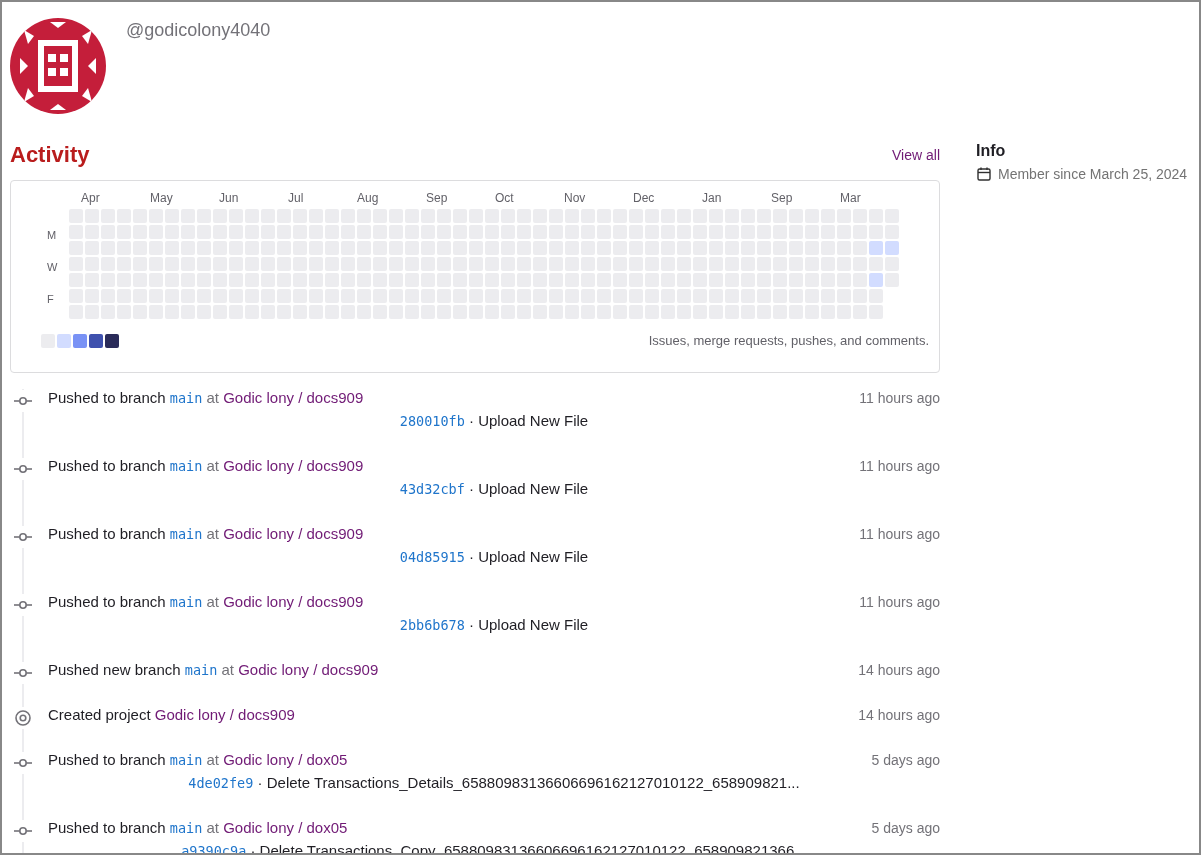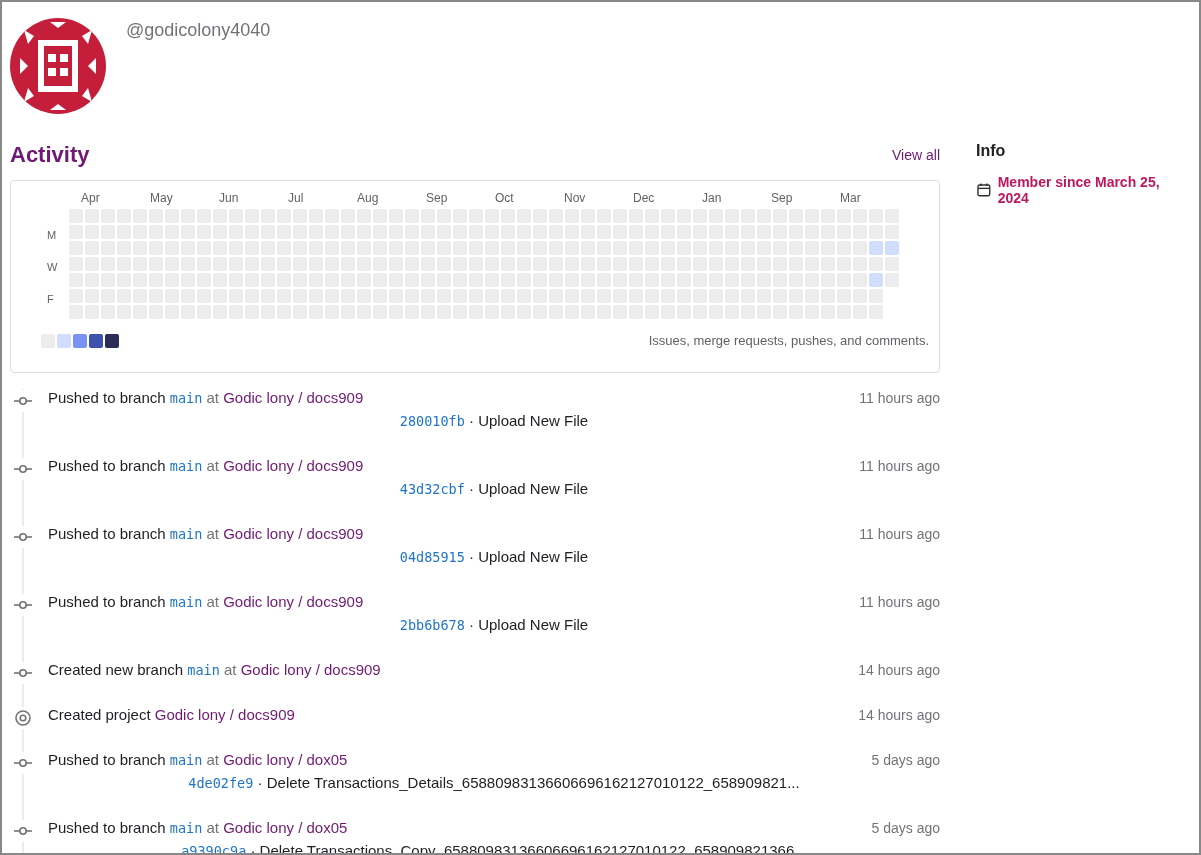--- a/index.html
+++ b/index.html
@@ -49,21 +49,21 @@
   .right-col { flex: 1; }
   .activity-header {
     display: flex;
     justify-content: space-between;
     align-items: center;
     margin-bottom: 12px;
   }
   .activity-title {
     font-size: 22px;
     font-weight: 700;
-    color: #701a75;
+    color: #b91c1c;
   }
   .link {
     color: #701a75;
     text-decoration: none;
     cursor: pointer;
   }
   .calendar-box {
     border: 1px solid #dcdcde;
     border-radius: 4px;
     padding: 10px 10px 24px 30px;
@@ -119,29 +119,28 @@
   }
   .legend .cell { width:14px; height:14px; }
   .legend-label {
     font-size: 13px;
     color: #626168;
   }
   .info-title {
     font-size: 16px;
     font-weight: 700;
     color: #1f1e24;
-    margin-bottom: 14px;
+    margin-bottom: 6px;
   }
   .info-row {
     display: flex;
     align-items: center;
     gap: 6px;
     font-size: 14px;
-    color: #be185d;
-    font-weight: bold;
+    color: #737373;
   }
   .calendar-icon {
     width: 16px; height: 16px;
     display:inline-flex; align-items:center; justify-content:center;
   }
   .timeline {
     position: relative;
     margin-left: 2px;
   }
   .timeline::before {
@@ -795,21 +794,21 @@
           </div>
           <div class="event">
             <div class="event-icon">
               <svg viewBox="0 0 20 20">
                 <circle cx="10" cy="10" r="3.2" fill="none" stroke="#737278" stroke-width="1.6"></circle>
                 <line x1="1" y1="10" x2="6.5" y2="10" stroke="#737278" stroke-width="1.6"></line>
                 <line x1="13.5" y1="10" x2="19" y2="10" stroke="#737278" stroke-width="1.6"></line>
               </svg>
             </div>
             <div class="event-head">
-              <div class="event-title"><span>Created new branch </span><a class="mono-link">main</a><span style="color: rgb(115, 114, 120);"> at </span><a class="link">Godic lony / docs909</a></div>
+              <div class="event-title"><span>Pushed new branch </span><a class="mono-link">main</a><span style="color: rgb(115, 114, 120);"> at </span><a class="link">Godic lony / docs909</a></div>
               <div class="event-time">14 hours ago</div>
             </div>
           </div>
           <div class="event">
             <div class="event-icon">
               <svg viewBox="0 0 20 20">
                 <circle cx="10" cy="10" r="7" fill="none" stroke="#737278" stroke-width="1.6"></circle>
                 <circle cx="10" cy="10" r="2.8" fill="none" stroke="#737278" stroke-width="1.6"></circle>
               </svg>
             </div>

